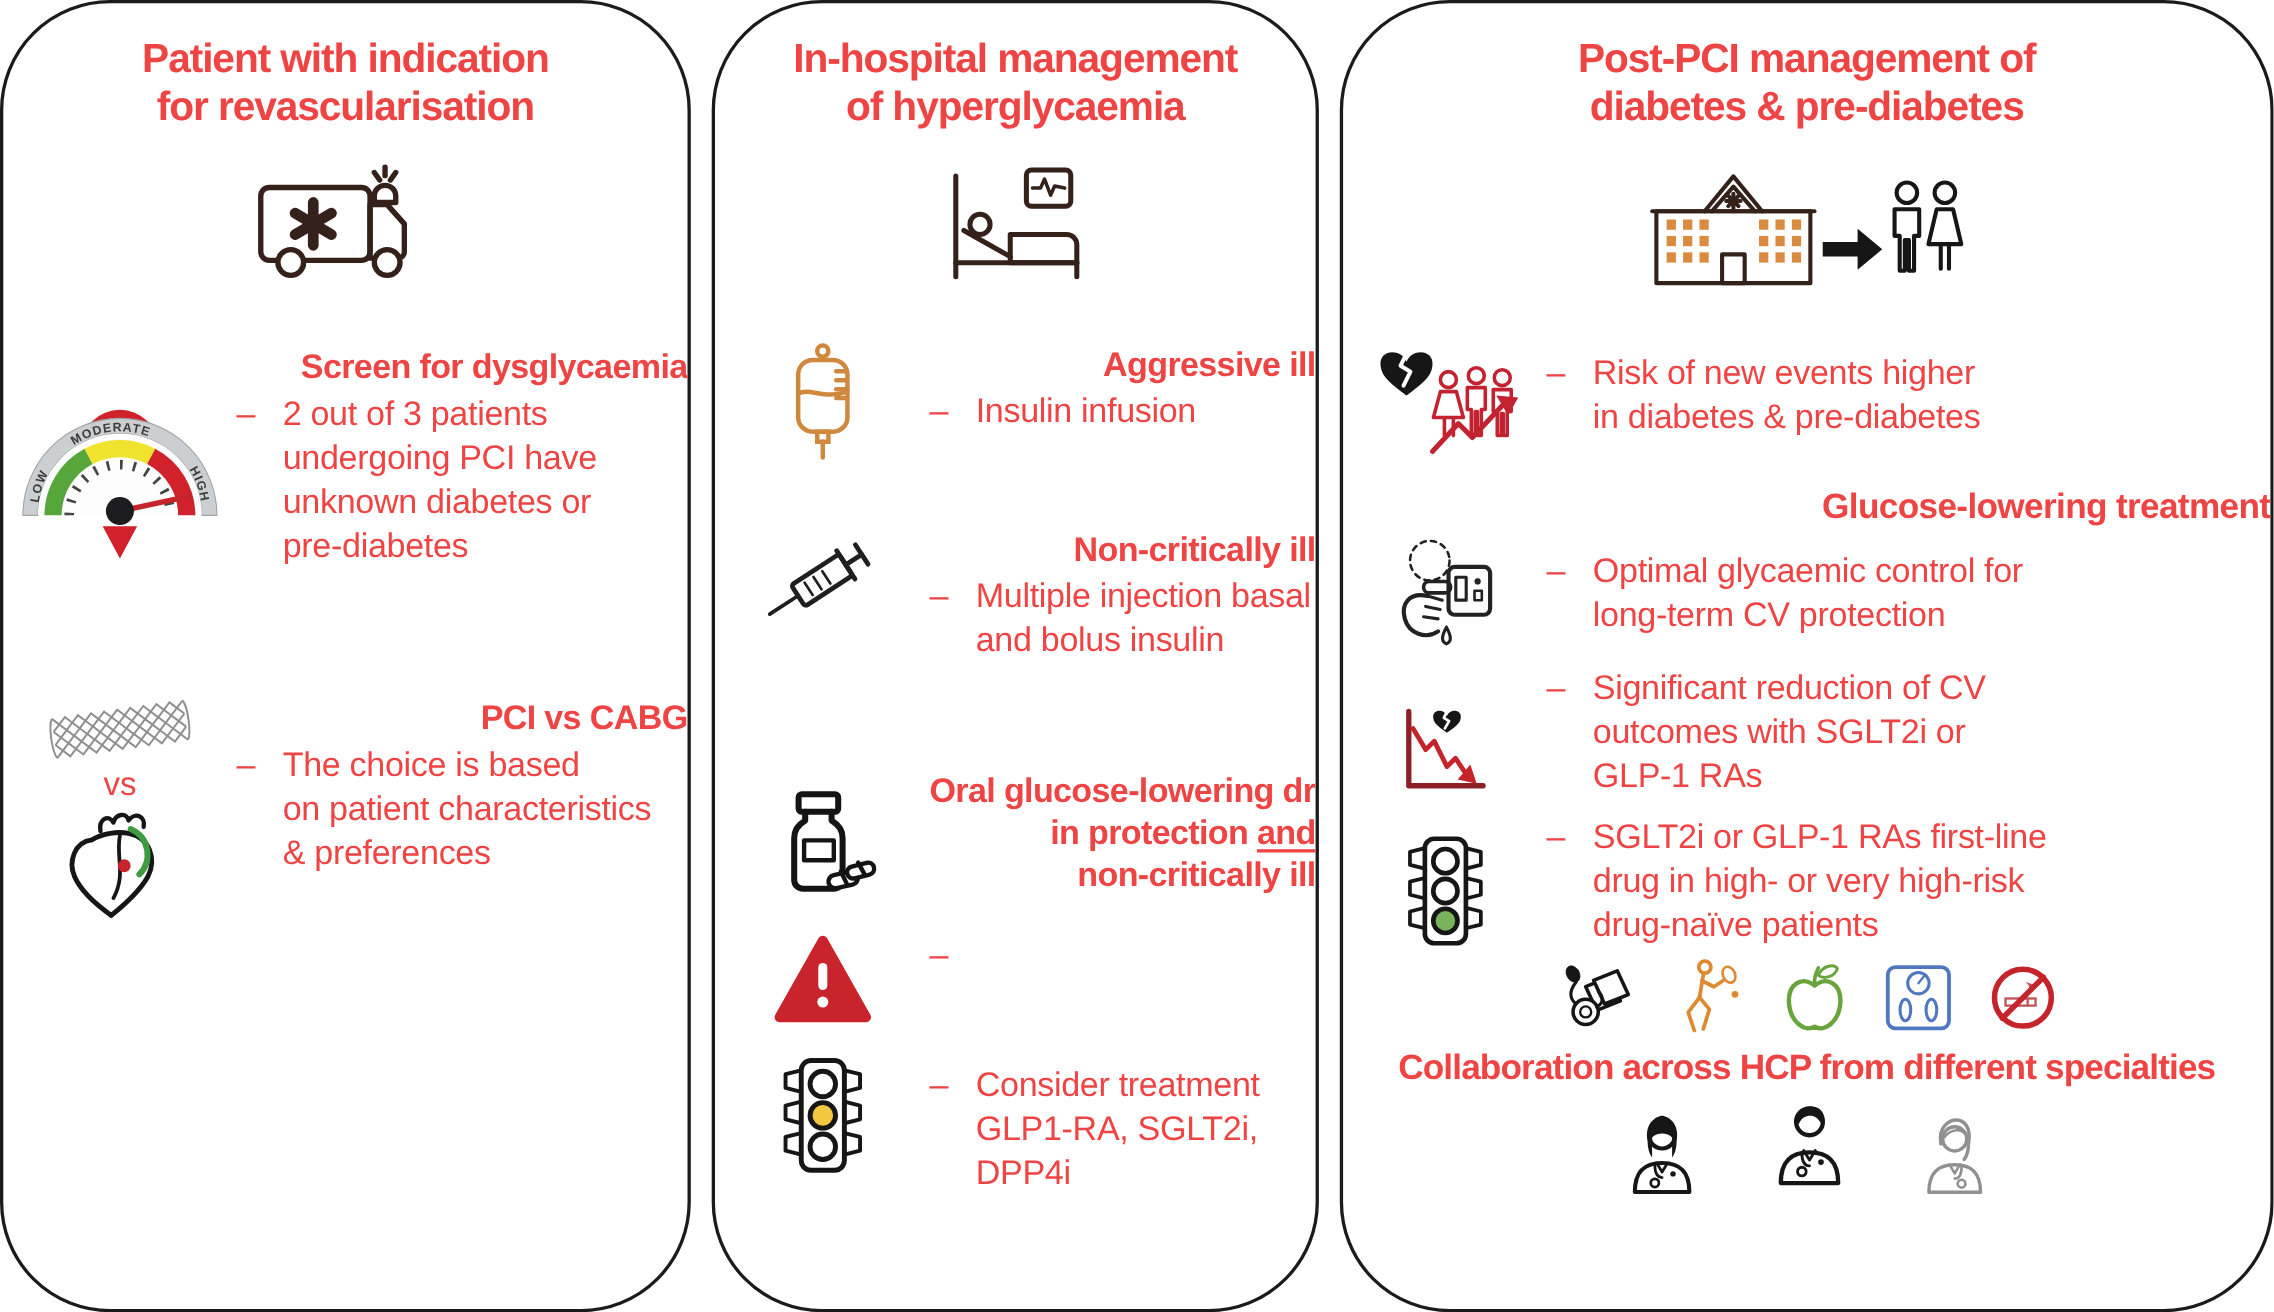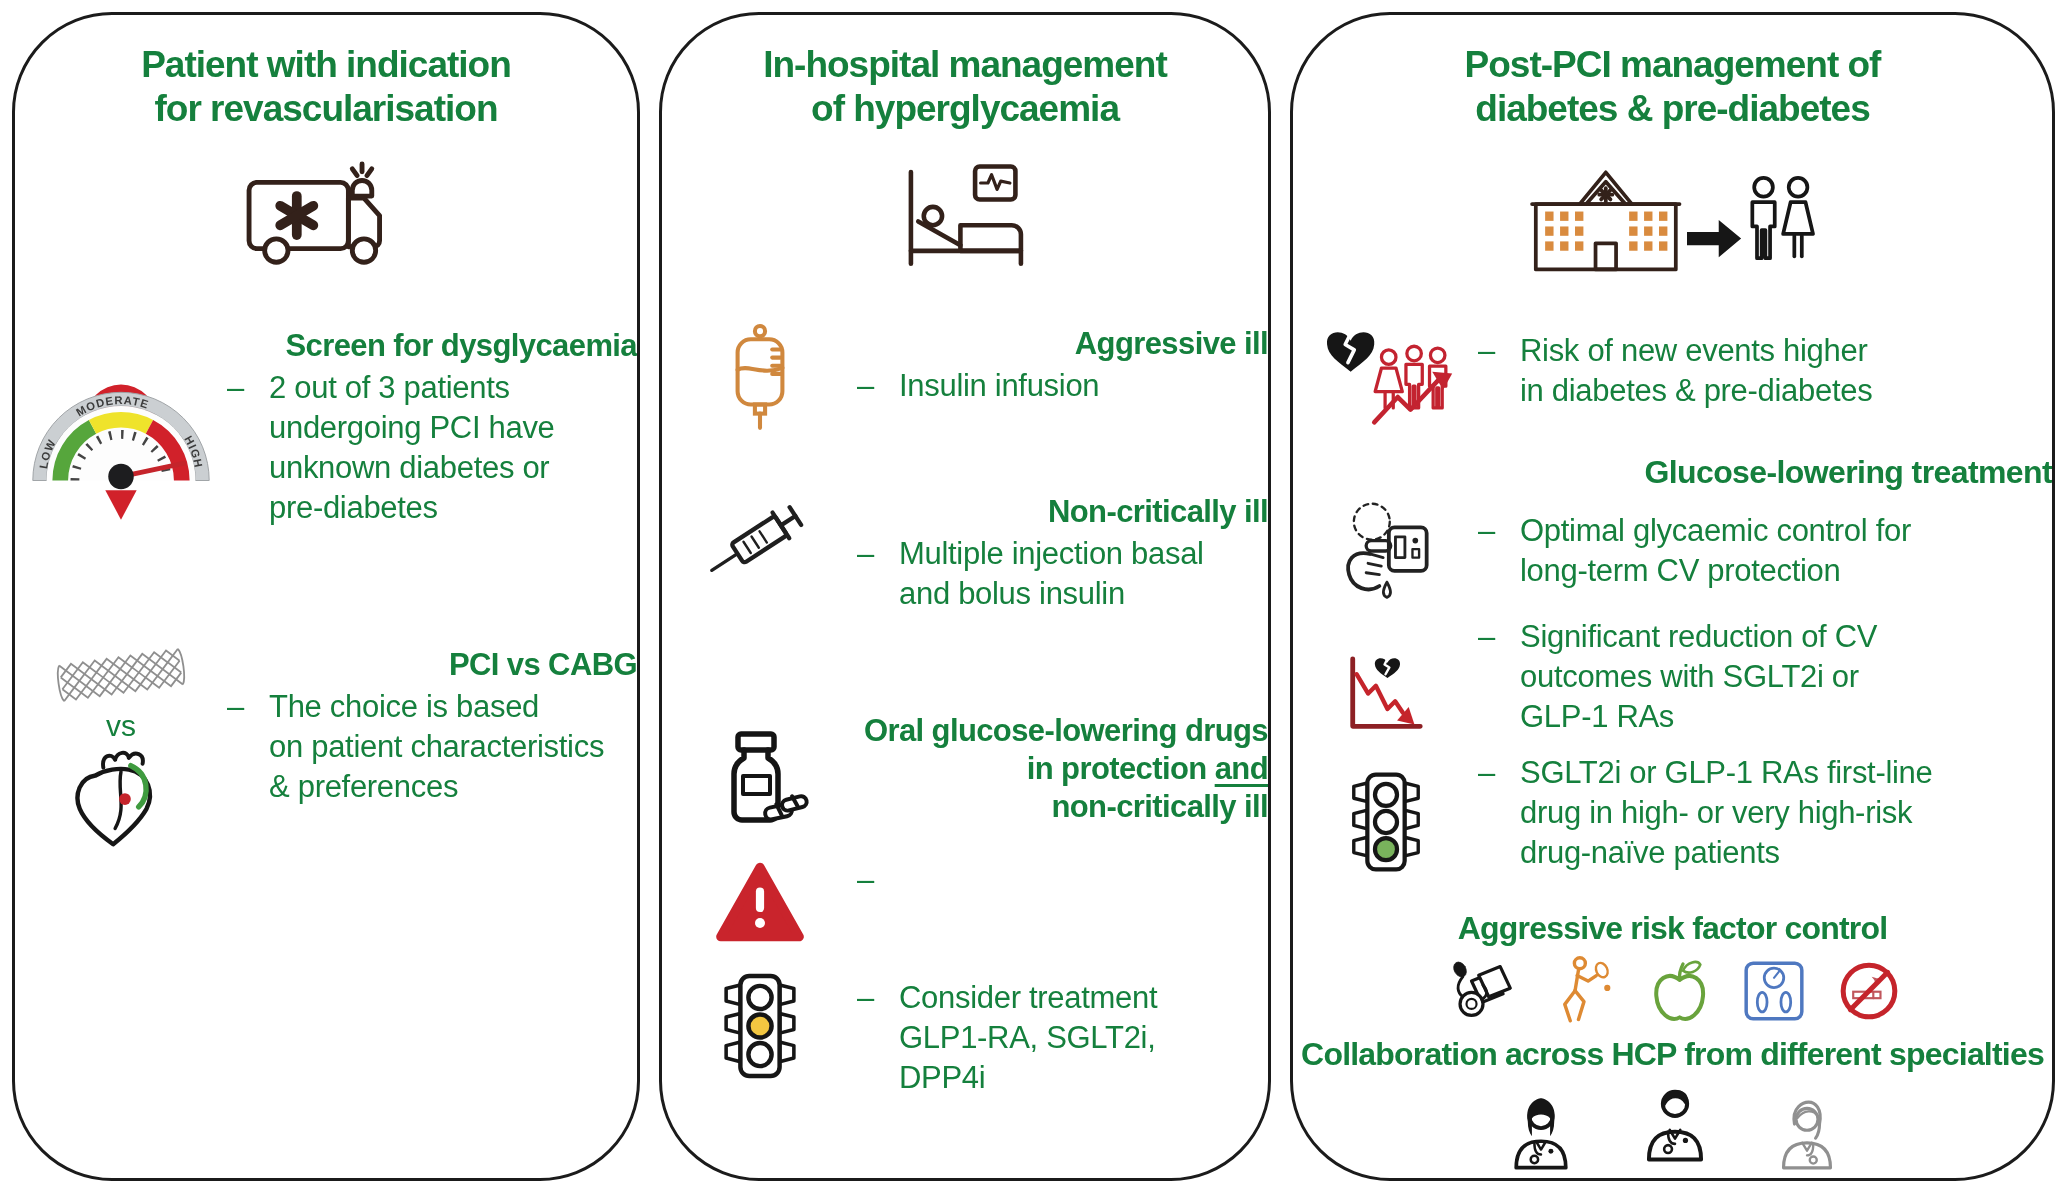--- a/index.html
+++ b/index.html
@@ -1,25 +1,25 @@
 <!DOCTYPE html>
 <html><head>
 <meta charset="utf-8">
 <style>
   html,body{margin:0;padding:0;background:#ffffff;}
   .stage{
     width:2067px;height:1193px;box-sizing:border-box;background:#ffffff;
-    display:flex;gap:19px;padding:12px;
-    font-family:"Liberation Sans","DejaVu Sans",sans-serif;color:#15803d;
+    display:flex;gap:19px;padding:0;
+    font-family:"Liberation Sans","DejaVu Sans",sans-serif;color:#ef4444;
   }
   .panel{
     box-sizing:border-box;border:3px solid #1b1b1b;border-radius:100px;
     background:#fff;overflow:hidden;
   }
-  .p1{width:628px;} .p2{width:612px;} .p3{flex:1;}
+  .p1{width:628px;} .p2{width:552px;} .p3{flex:1;}
   .title{
     margin:28px 8px 0;text-align:center;font-size:37px;font-weight:700;
     line-height:1.19;letter-spacing:-1px;white-space:pre-line;
   }
   .hero{display:flex;justify-content:center;align-items:center;}
   .row{display:flex;align-items:flex-start;}
   .icell{flex:none;display:flex;flex-direction:column;align-items:center;justify-content:flex-start;}
   .tcell{flex:1;min-width:0;}
   .h3{font-size:31px;font-weight:700;line-height:38px;letter-spacing:-0.6px;margin:0 0 3px 0;text-align:right;}
   .hline{display:block;white-space:nowrap;}
@@ -410,21 +410,20 @@
       <div class="tcell">
         <div class="bullet">
           <span class="dash">–</span>
           <span class="btxt">SGLT2i or GLP-1 RAs first-line
 drug in high- or very high-risk
 drug-naïve patients</span>
         </div>
       </div>
     </div>
 
-    <div class="c-head" style="margin-top:34px;">Aggressive risk factor control</div>
 
     <div class="ricons">
       <span>
         <svg width="78" height="66" viewBox="0 0 100 92" fill="none" stroke="#161616" stroke-linecap="round" stroke-linejoin="round">
           <path d="M34,32 l30,-12 l14,30 l-30,12 z" stroke-width="4.5" fill="#fff"></path>
           <path d="M44,24 l30,-12 l14,30 l-30,12 z" stroke-width="4.5" fill="#fff"></path>
           <ellipse cx="18" cy="16" rx="8" ry="11" fill="#161616" transform="rotate(-30 18 16)"></ellipse>
           <path d="M22,26 C12,38 14,48 22,54" stroke-width="4"></path>
           <circle cx="34" cy="64" r="16" stroke-width="4.5" fill="#fff"></circle>
           <circle cx="34" cy="64" r="7" stroke-width="3"></circle>

